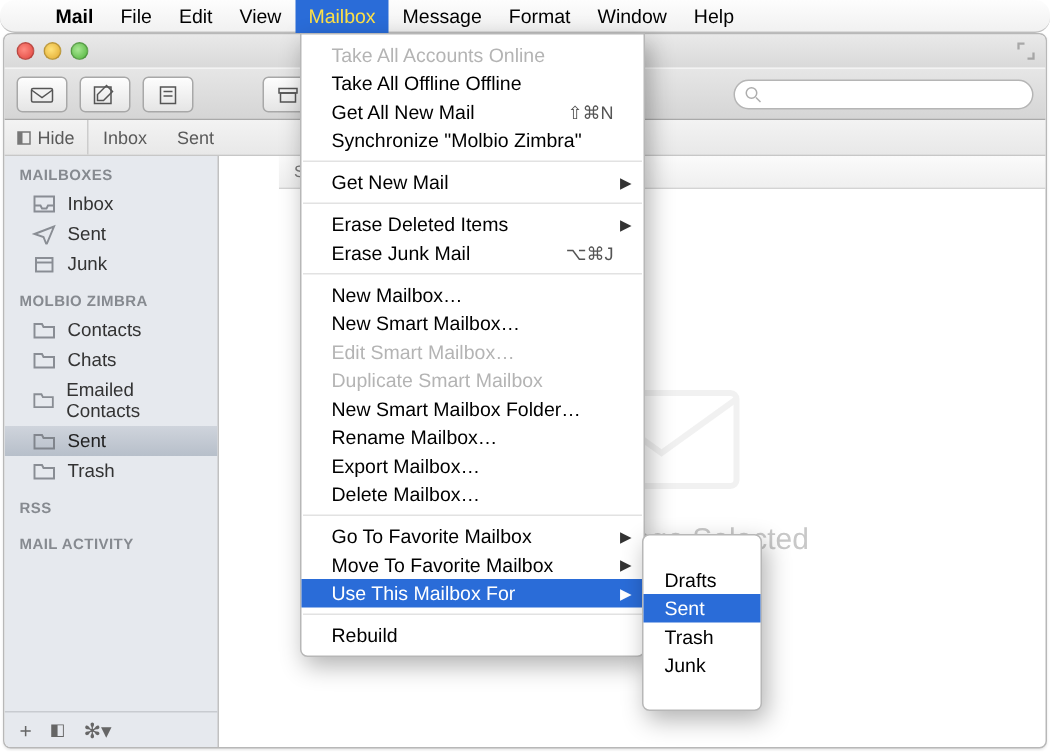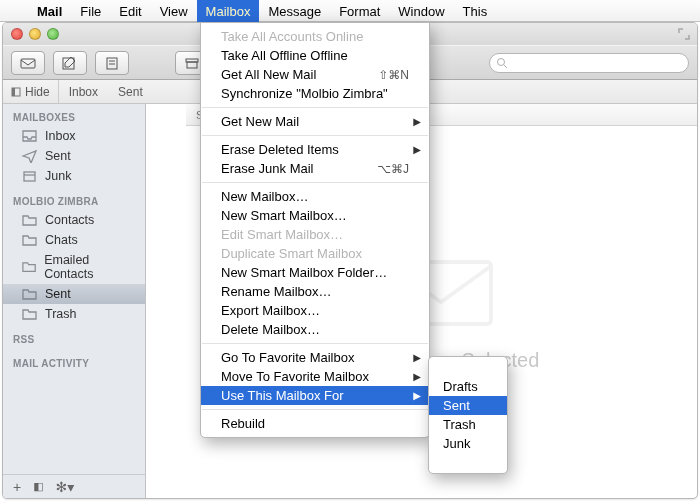--- a/index.html
+++ b/index.html
@@ -1,23 +1,23 @@
 <!DOCTYPE html>
 <html><head>
 <meta charset="utf-8">
 <style>
 * { margin: 0; padding: 0; box-sizing: border-box; font-family: "Lucida Grande", "Helvetica Neue", Arial, sans-serif; }
 body { width: 700px; height: 501px; background: #fff; overflow: hidden; position: relative; font-size: 13px; color: #000; }
 
 
-.menubar { height: 22px; background: linear-gradient(#fdfdfd,#f1f1f1); border-bottom: 1px solid #bfbfbf; display: flex; padding-left: 14px; font-size: 13px; }
+.menubar { height: 22px; background: linear-gradient(#fdfdfd,#f1f1f1); border-bottom: 1px solid #bfbfbf; display: flex; align-items: center; padding-left: 14px; font-size: 13px; border-radius: 10px; }
 .menubar .apple { font-size: 14px; margin-right: 14px; }
 .menubar .mitem { padding: 0 9px; height: 22px; display: flex; align-items: center; }
 .menubar .mitem.app { font-weight: bold; }
-.menubar .mitem.active { background: #2a6cd8; color: #fef9c3; }
+.menubar .mitem.active { background: #2a6cd8; color: #fde047; }
 
 
 .win { position: absolute; left: 2px; top: 22px; width: 696px; height: 477px; border: 1px solid #b8b8b8; border-radius: 5px; background: #fff; box-shadow: 0 1px 2px rgba(0,0,0,0.1); overflow: hidden; }
 .titlebar { height: 22px; background: linear-gradient(#e9e9e9,#d9d9d9); display: flex; align-items: center; padding: 0 8px; position: relative; }
 .traffic { display: flex; gap: 6px; }
 .tlight { width: 12px; height: 12px; border-radius: 50%; border: 1px solid rgba(0,0,0,0.2); }
 .tlight.r { background: radial-gradient(circle at 40% 40%, #ff8b80, #e0443e); }
 .tlight.y { background: radial-gradient(circle at 40% 40%, #ffe27a, #e0a82e); }
 .tlight.g { background: radial-gradient(circle at 40% 40%, #a8e793, #4fb23a); }
 .fullscreen-ic { position: absolute; right: 7px; top: 5px; width: 12px; height: 12px; opacity:.55; }
@@ -70,21 +70,21 @@
 <div class="menubar">
   <span class="apple"></span>
   <span class="mitem app">Mail</span>
   <span class="mitem">File</span>
   <span class="mitem">Edit</span>
   <span class="mitem">View</span>
   <span class="mitem active">Mailbox</span>
   <span class="mitem">Message</span>
   <span class="mitem">Format</span>
   <span class="mitem">Window</span>
-  <span class="mitem">This</span>
+  <span class="mitem">Help</span>
 </div>
 
 <div class="win">
   <div class="titlebar">
     <div class="traffic">
       <div class="tlight r"></div>
       <div class="tlight y"></div>
       <div class="tlight g"></div>
     </div>
     <svg class="fullscreen-ic" viewBox="0 0 12 12">

